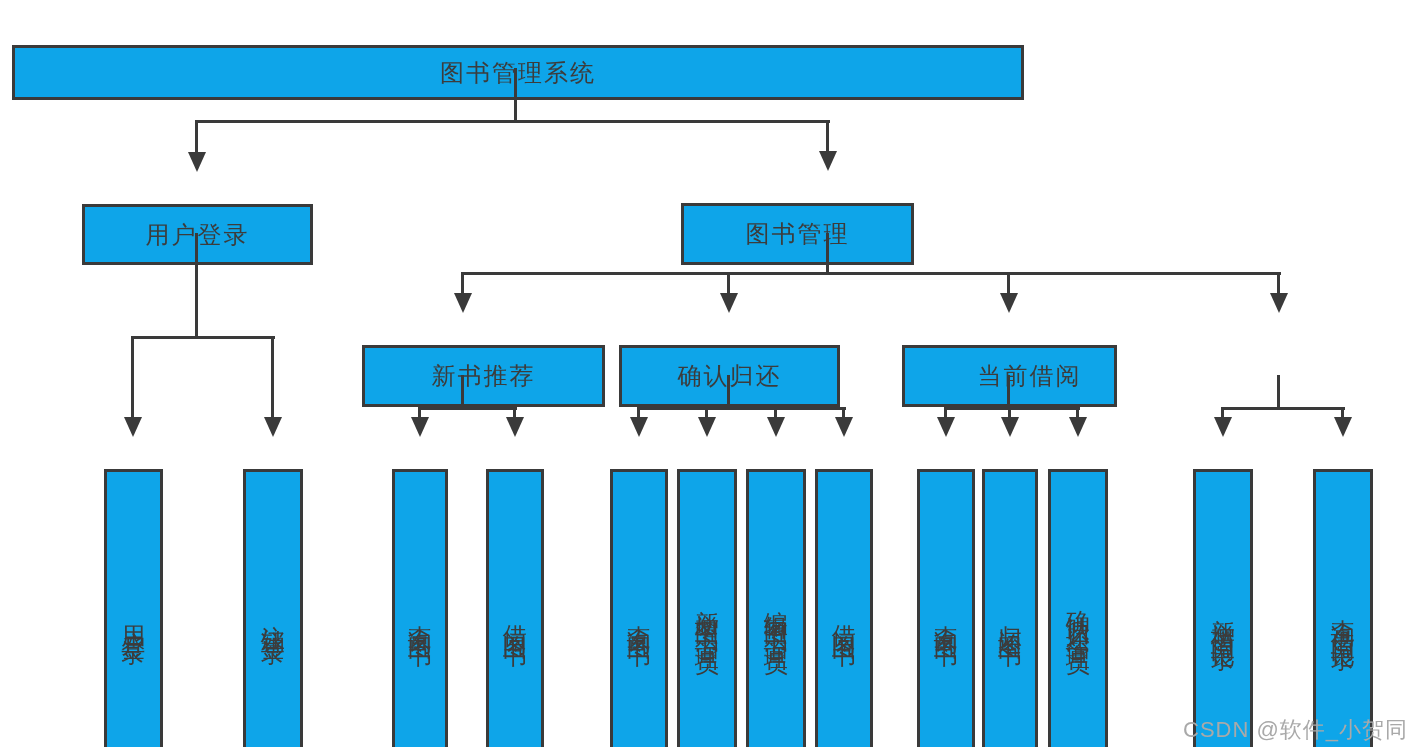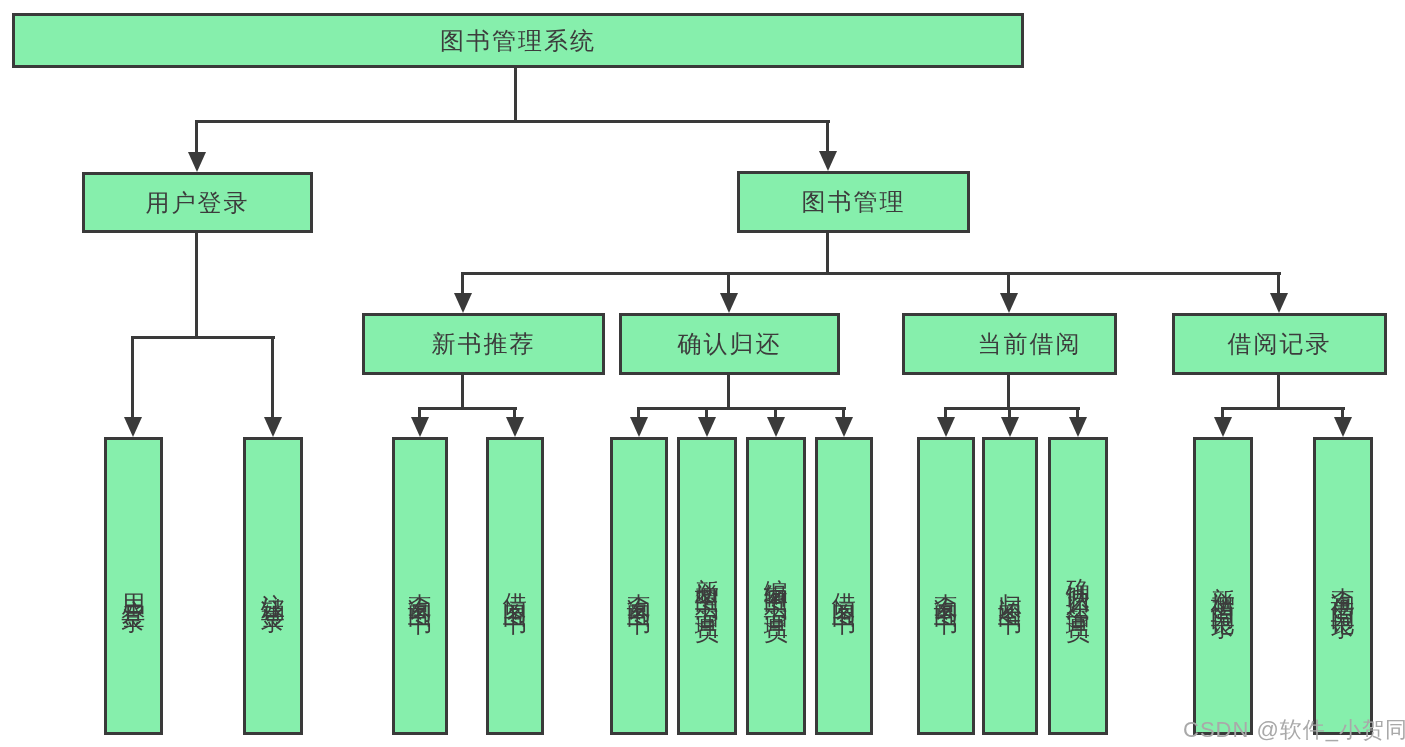--- a/index.html
+++ b/index.html
@@ -2,22 +2,22 @@
 <html><head>
 <meta charset="utf-8">
 <style>
   html,body { margin:0; padding:0; background:#ffffff; }
   .canvas {
     position:relative; width:1405px; height:747px; background:#ffffff;
     font-family:"Liberation Sans", sans-serif; color:#333333; overflow:hidden;
   }
   .node {
     position:absolute; box-sizing:border-box;
-    border:3px solid #3a3a3a; background:#86efac;
-    display:flex; align-items:center; justify-content:center;
+    border:3px solid #3a3a3a; background:#0ea5e9;
+    display:flex; align-items:center; justify-content:center;margin-top:32px;
   }
   .hnode { font-size:24px; letter-spacing:2px; color:#3c3c3c; }
   .vnode span {
     writing-mode:vertical-rl; text-orientation:mixed;
     font-size:24px; letter-spacing:6px; line-height:1.15; color:#3c3c3c;
     white-space:nowrap;
   }
   .vline { position:absolute; width:3px; background:#3a3a3a; }
   .hline { position:absolute; height:3px; background:#3a3a3a; }
   .arrow {
@@ -42,21 +42,21 @@
   <div class="vline" style="left:514px; top:68px; height:52px;"></div>
   <div class="hline" style="left:196px; top:120px; width:634px;"></div>
   <div class="vline" style="left:195px; top:120px; height:32px;"></div>
   <div class="arrow" style="left:188px; top:152px;"></div>
   <div class="vline" style="left:826px; top:120px; height:31px;"></div>
   <div class="arrow" style="left:819px; top:151px;"></div>
 
   <div class="node hnode" style="left:82px; top:172px; width:231px; height:61px;">
     <span>用户登录</span>
   </div>
-  <div class="node hnode" style="left:737px; top:171px; width:233px; height:62px;">
+  <div class="node hnode" style="left:681px; top:171px; width:233px; height:62px;">
     <span>图书管理</span>
   </div>
 
   <div class="vline" style="left:195px; top:233px; height:103px;"></div>
   <div class="hline" style="left:131px; top:336px; width:144px;"></div>
   <div class="vline" style="left:131px; top:336px; height:81px;"></div>
   <div class="arrow" style="left:124px; top:417px;"></div>
   <div class="vline" style="left:271px; top:336px; height:81px;"></div>
   <div class="arrow" style="left:264px; top:417px;"></div>
 
@@ -79,23 +79,20 @@
   <div class="arrow" style="left:1270px; top:293px;"></div>
 
   <div class="node hnode" style="left:362px; top:313px; width:243px; height:62px;">
     <span>新书推荐</span>
   </div>
   <div class="node hnode" style="left:619px; top:313px; width:221px; height:62px;">
     <span>确认归还</span>
   </div>
   <div class="node hnode" style="left:902px; top:313px; width:215px; height:62px;padding-left:40px;">
     <span>当前借阅</span>
-  </div>
-  <div class="node hnode" style="left:1172px; top:313px; width:215px; height:62px;">
-    <span>借阅记录</span>
   </div>
 
   <div class="vline" style="left:461px; top:375px; height:32px;"></div>
   <div class="hline" style="left:418px; top:407px; width:99px;"></div>
   <div class="vline" style="left:418px; top:407px; height:10px;"></div>
   <div class="arrow" style="left:411px; top:417px;"></div>
   <div class="vline" style="left:513px; top:407px; height:10px;"></div>
   <div class="arrow" style="left:506px; top:417px;"></div>
 
   <div class="node vnode" style="left:392px; top:437px; width:56px; height:298px;">

